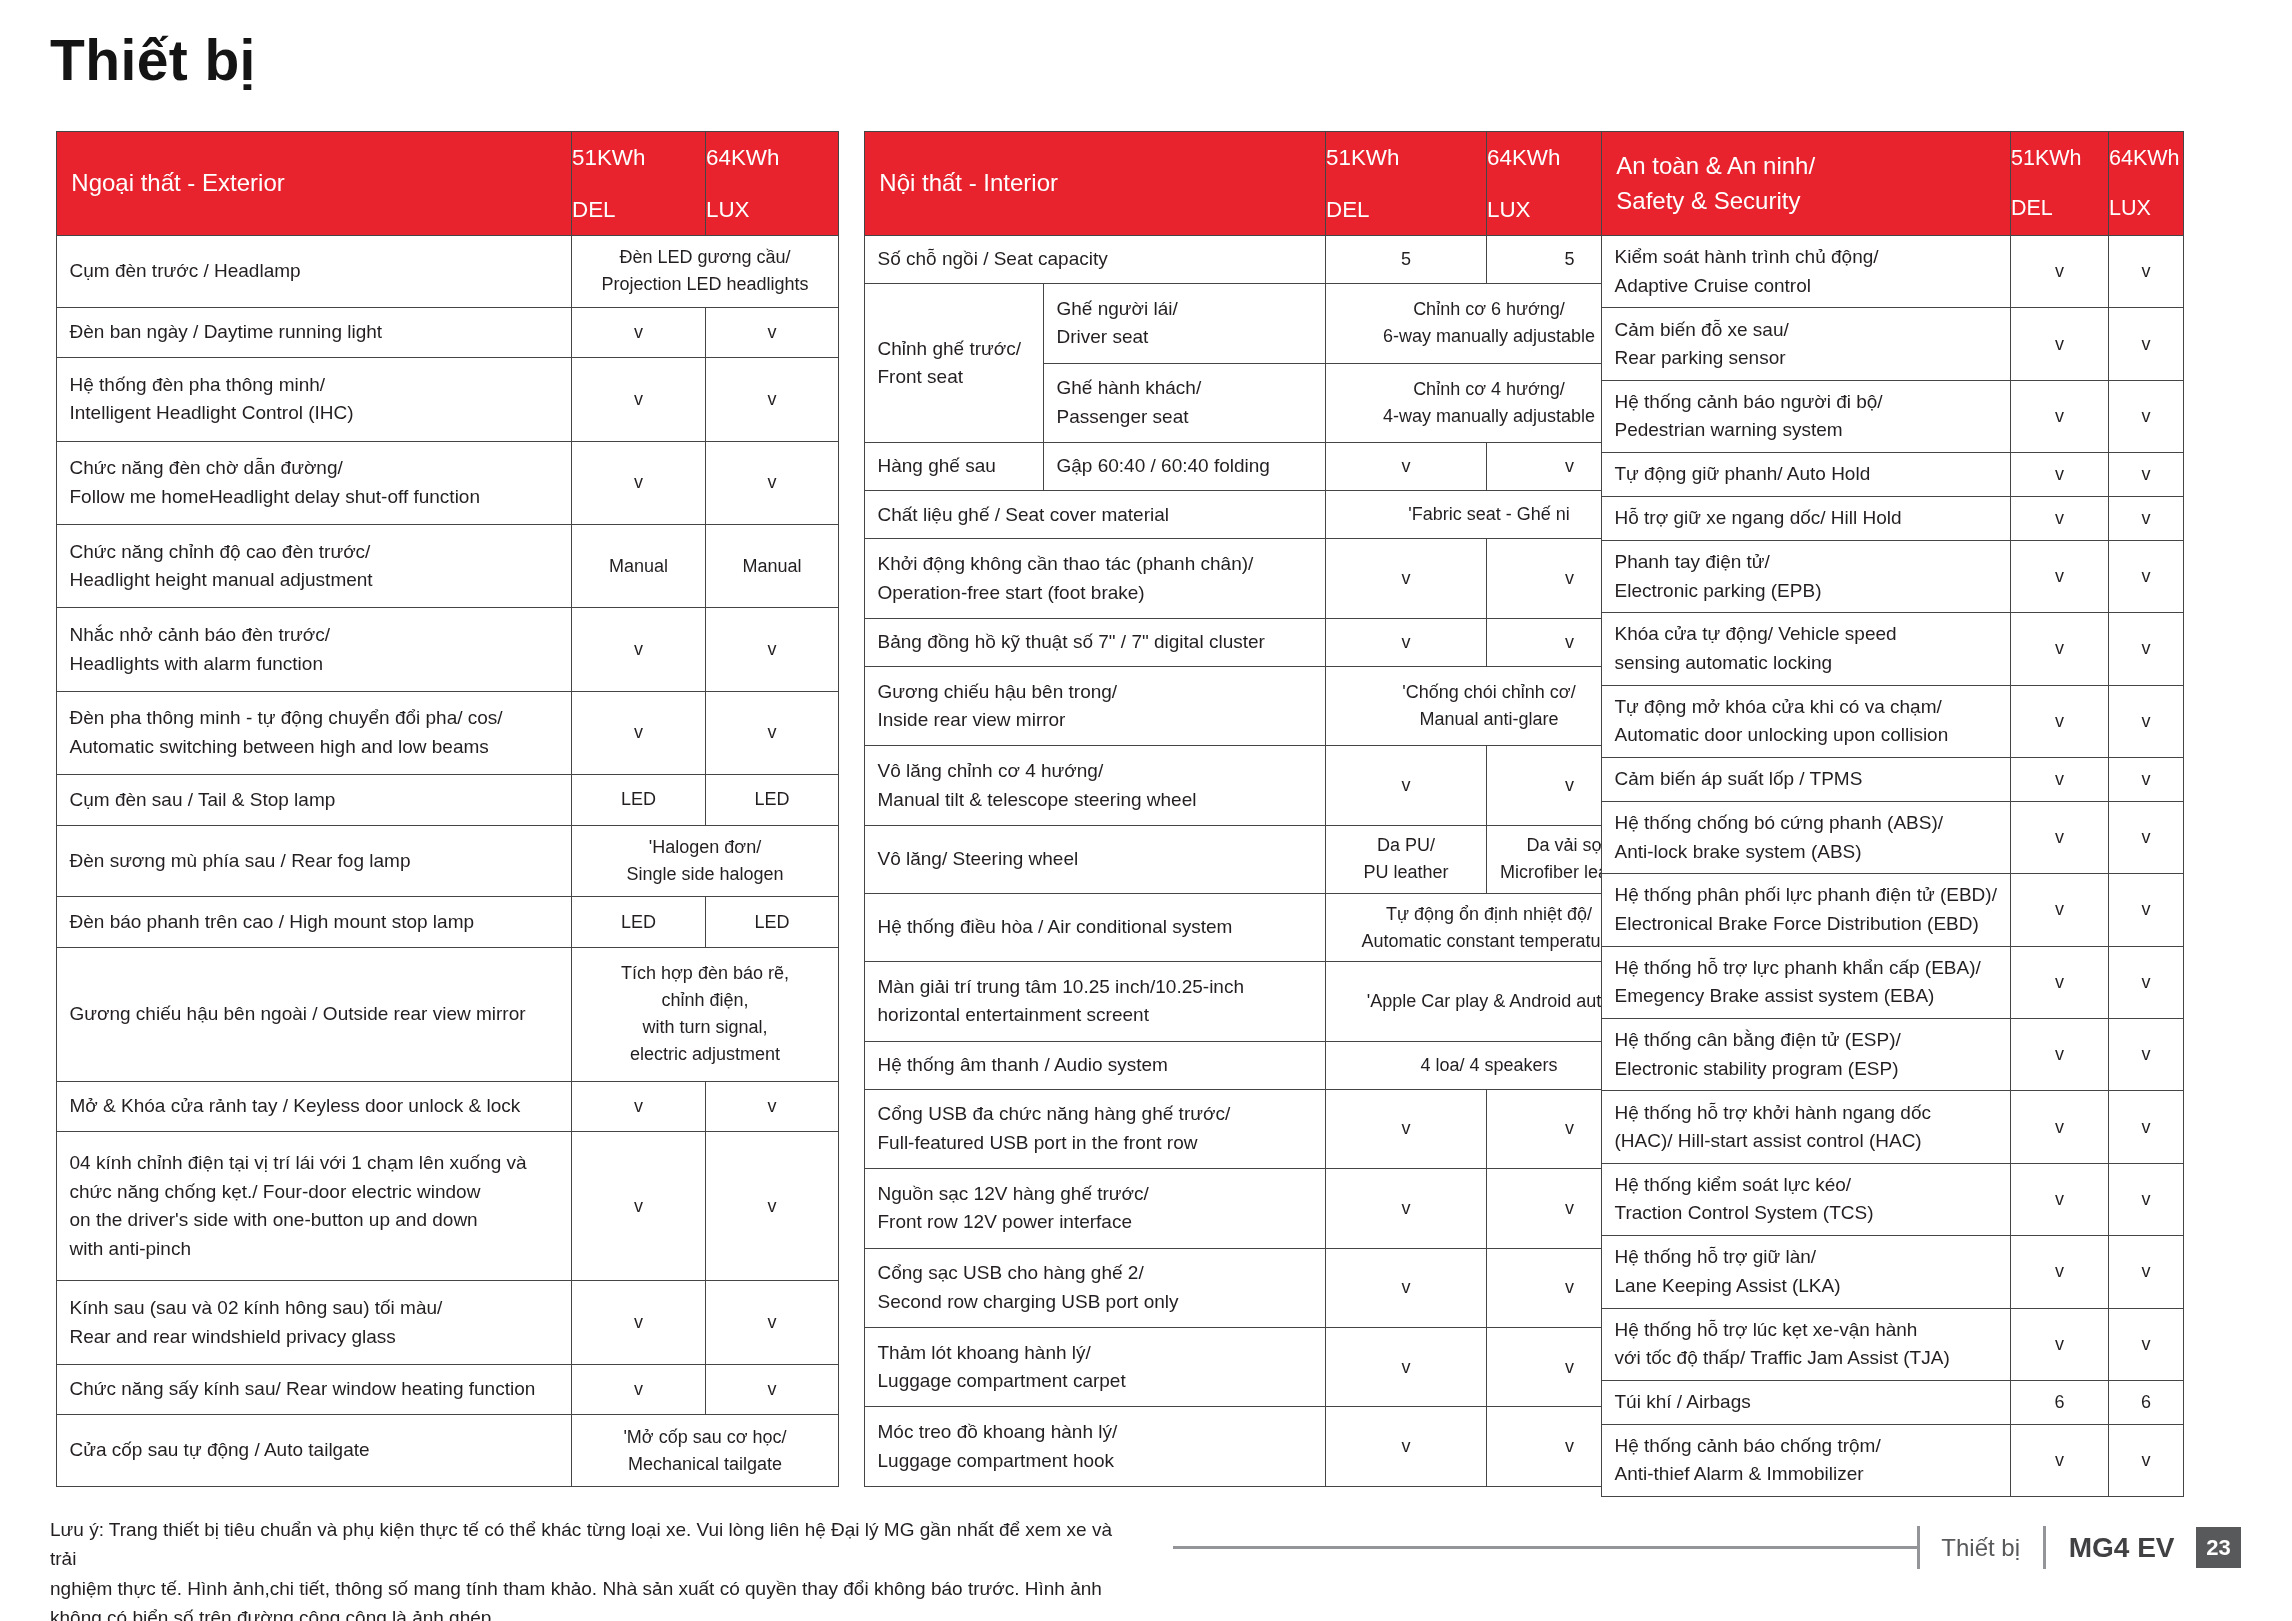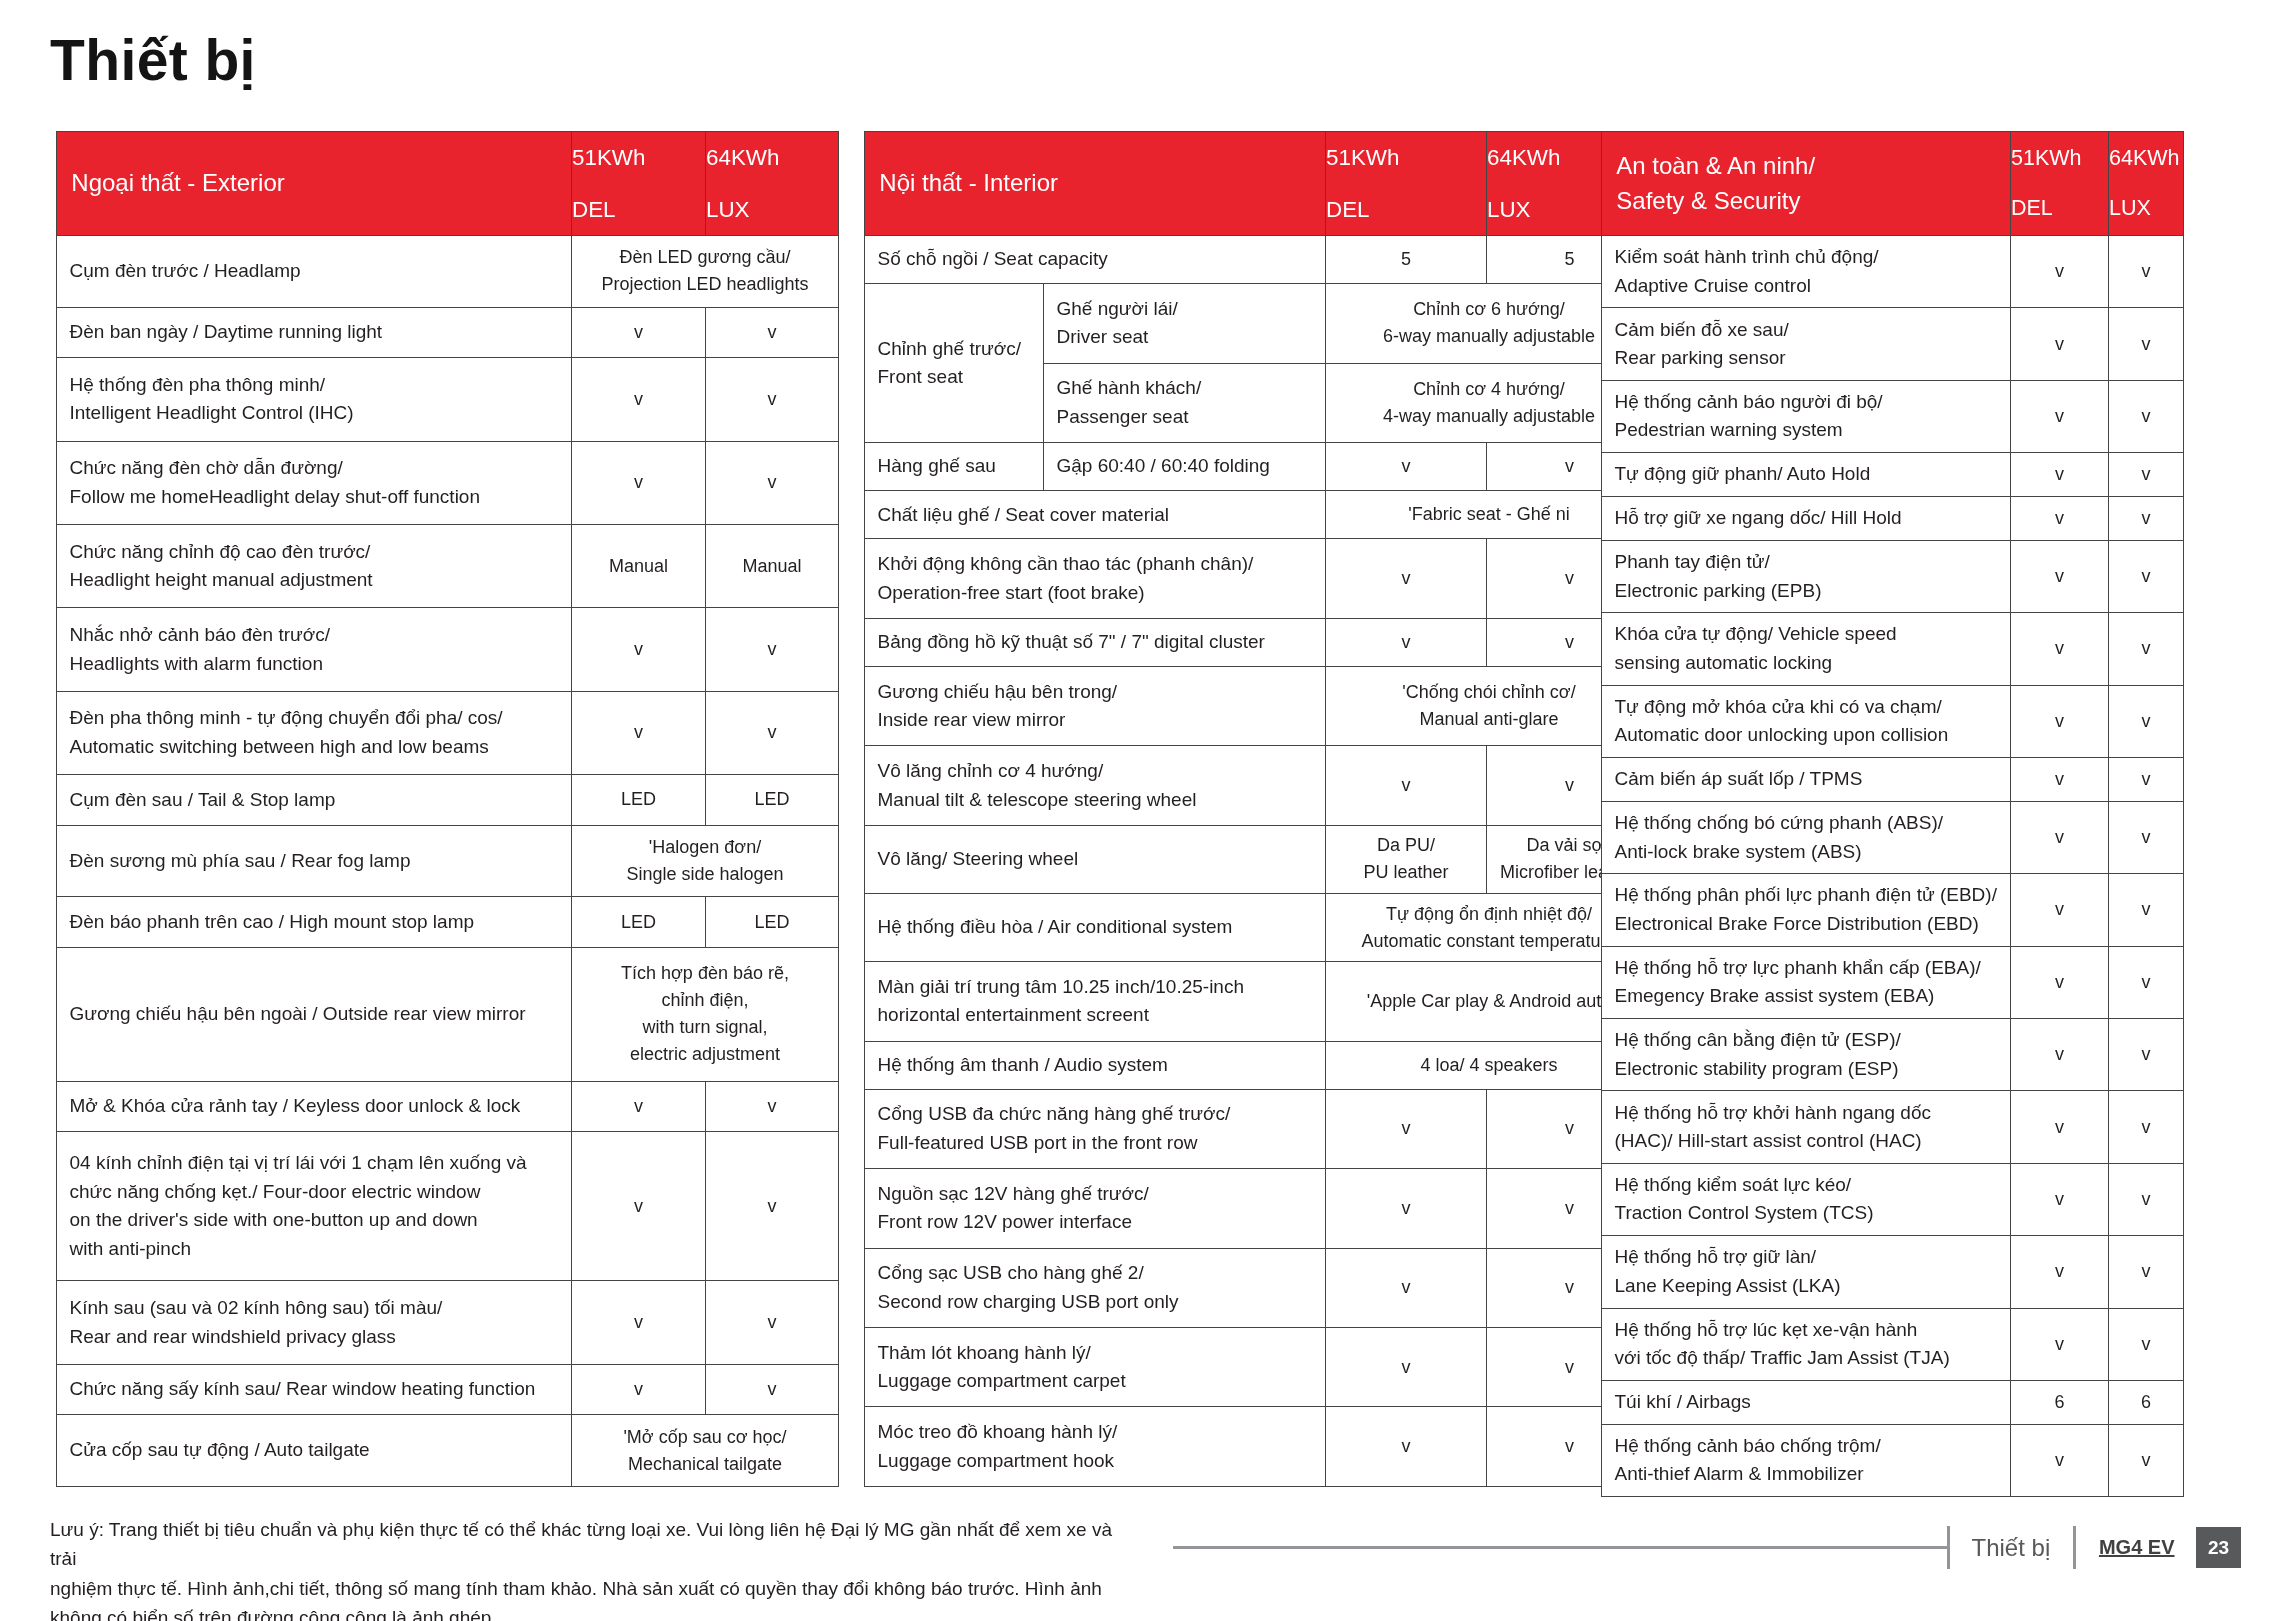--- a/index.html
+++ b/index.html
@@ -56,24 +56,24 @@
     color: var(--text);
   }
   .footer-right {
     position: absolute; left: 1173px; top: 1526px; width: 1068px; height: 43px;
     display: flex; align-items: center;
   }
   .fline { flex: 1; height: 2.7px; background: var(--gray-line); }
   .ftick { width: 2.7px; height: 43px; background: var(--gray-line); }
   .fsection { margin: 0 23px 0 21.5px; font-size: 24px; color: #58595b; white-space: nowrap; }
   .fbar { width: 2.7px; height: 43px; background: var(--gray-line); }
-  .fmodel { margin: 0 21.5px 0 23px; font-size: 20px; font-weight: 700; color: #414042; white-space: nowrap; text-decoration: underline; }
+  .fmodel { margin: 0 21.5px 0 23px; font-size: 28px; font-weight: 700; color: #414042; white-space: nowrap; }
   .fbadge {
     width: 45px; height: 41px; background: var(--badge); color: #ffffff;
-    font-size: 19px; font-weight: 700;
+    font-size: 22px; font-weight: 700;
     display: flex; align-items: center; justify-content: center;
   }
 </style>
 </head>
 <body>
 
 <h1 class="page-title">Thiết bị</h1>
 
 <table class="spec" id="tbl-0">
     <colgroup>

